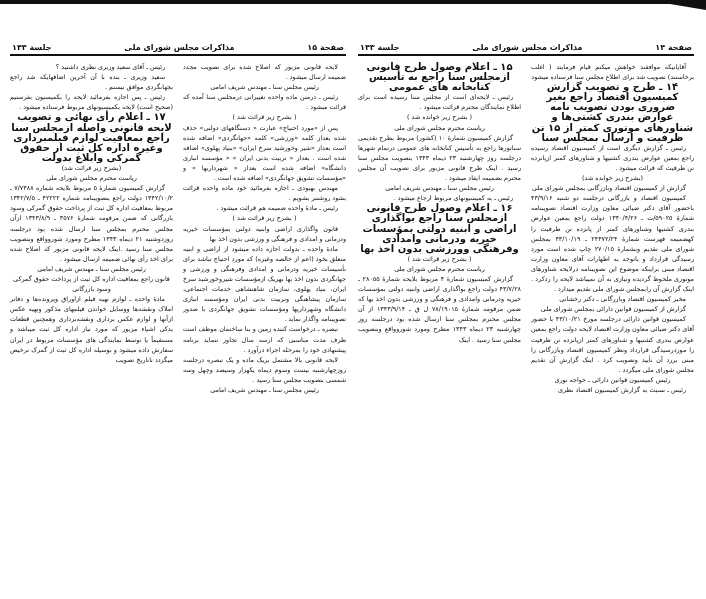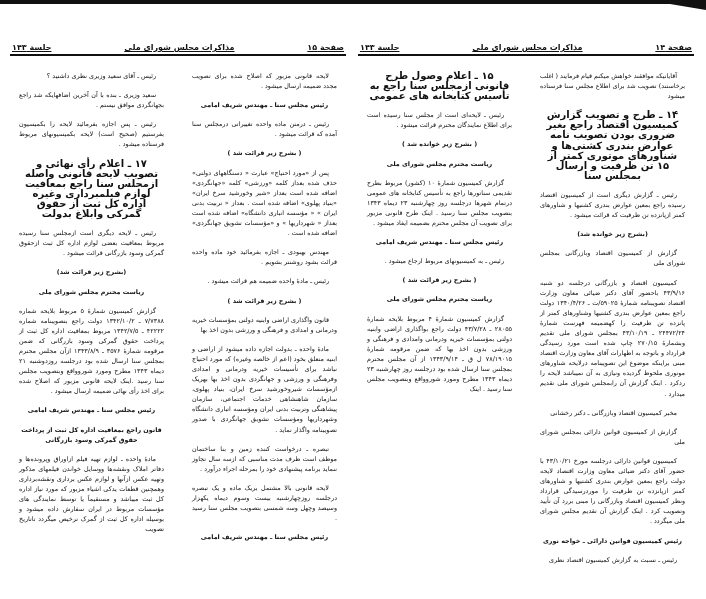--- a/index.html
+++ b/index.html
@@ -11,25 +11,25 @@
   .topbar { position:absolute; left:0; top:0; width:706px; height:4px; background:#111; }
   .topbar-r { position:absolute; right:0; top:0; width:60px; height:10px; background:#111; clip-path:polygon(0 0,100% 0,100% 100%); }
   .page { position:absolute; top:40px; height:520px; direction:rtl; }
   .page.left { left:10px; width:336px; }
   .page.right { left:358px; width:336px; }
   .header {
     display:flex; justify-content:space-between; align-items:flex-end;
     height:12px; font-size:8px; font-weight:bold; padding:0 2px 2px 2px;
     border-bottom:2px solid #111;
   }
-  .header span { white-space:nowrap;text-decoration:underline; }
+  .header span { white-space:nowrap; }
   .cols { display:flex; flex-direction:row; gap:10px; margin-top:6px; }
   .col { width:163px; font-size:6.4px; line-height:10.1px; text-align:justify; }
-  .col p { margin:9px; }
-  .c { text-align:center;font-weight:bold; }
+  .col p { margin:0; }
+  .c { text-align:center; }
   .b { font-weight:bold; font-size:10px; }
   .ind { text-indent:8px; }
 </style>
 </head>
 <body>
 
 <div class="topbar"></div>
 <div class="topbar-r"></div>
 
 <div class="page left">
@@ -52,21 +52,20 @@
         <p class="ind">مادهٔ واحده ـ بدولت اجازه داده میشود از اراضی و ابنیه متعلق بخود (اعم از خالصه وغیره) که مورد احتیاج نباشد برای تأسیسات خیریه ودرمانی و امدادی وفرهنگی و ورزشی و جهانگردی بدون اخذ بها بهریک ازمؤسسات شیروخورشید سرخ ایران، بنیاد پهلوی، سازمان شاهنشاهی خدمات اجتماعی، سازمان پیشاهنگی وتربیت بدنی ایران ومؤسسه اتباری دانشگاه وشهرداریها ومؤسسات تشویق جهانگردی با صدور تصویبنامه واگذار نماید .</p>
         <p class="ind">تبصره ـ درخواست کننده زمین و بنا ساختمان موظف است ظرف مدت مناسبی که ازسه سال تجاوز ننماید برنامه پیشنهادی خود را بمرحله اجراء درآورد .</p>
         <p class="ind">لایحه قانونی بالا مشتمل بریک ماده و یک تبصره درجلسه روزچهارشنبه بیست وسوم دیماه یکهزار وسیصد وچهل وسه شمسی بتصویب مجلس سنا رسید .</p>
         <p class="c">رئیس مجلس سنا ـ مهندس شریف امامی</p>
       </div>
     <div class="col">
         <p class="ind">رئیس ـ آقای سعید وزیری نظری داشتید ؟</p>
         <p class="ind">سعید وزیری ـ بنده با آن آخرین اضافهایکه شد راجع بجهانگردی موافق نیستم .</p>
         <p class="ind">رئیس ـ پس اجازه بفرمائید لایحه را بکمیسیون بفرستیم (صحیح است) لایحه بکمیسیونهای مربوط فرستاده میشود .</p>
         <p class="b c">۱۷ ـ اعلام رأی نهائی و تصویب لایحه قانونی واصله ازمجلس سنا راجع بمعافیت لوازم فیلمبرداری وغیره اداره کل ثبت از حقوق گمرکی وابلاغ بدولت</p>
-        <p class="ind">رئیس ـ لایحه دیگری است ازمجلس سنا رسیده مربوط بمعافیت بعضی لوازم اداره کل ثبت ازحقوق گمرکی وسود بازرگانی قرائت میشود .</p>
         <p class="c">(بشرح زیر قرائت شد)</p>
         <p class="c">ریاست محترم مجلس شورای ملی</p>
         <p class="ind">گزارش کمیسیون شمارهٔ ۵ مربوط بلایحه شماره ۷/۷۳۸۸ ـ ۱۳۴۲/۱۰/۲ دولت راجع بتصویبنامه شماره ۴۲۲۲۲ ـ ۱۳۴۲/۷/۵ مربوط بمعافیت اداره کل ثبت از پرداخت حقوق گمرکی وسود بازرگانی که ضمن مرقومه شمارهٔ ۳۵۷۶ ـ ۱۳۴۳/۸/۹ ازآن مجلس محترم بمجلس سنا ارسال شده بود درجلسه روزدوشنبه ۲۱ دیماه ۱۳۴۳ مطرح ومورد شوروواقع وبتصویب مجلس سنا رسید .اینک لایحه قانونی مزبور که اصلاح شده برای اخذ رأی نهائی ضمیمه ارسال میشود .</p>
         <p class="c">رئیس مجلس سنا ـ مهندس شریف امامی</p>
         <p class="c">قانون راجع بمعافیت اداره کل ثبت از پرداخت حقوق گمرکی وسود بازرگانی</p>
         <p class="ind">مادهٔ واحده ـ لوازم تهیه فیلم ازاوراق وپرونده‌ها و دفاتر املاک ونقشه‌ها ووسایل خواندن فیلمهای مذکور وتهیه عکس ازآنها و لوازم عکس برداری ونقشه‌برداری وهمچنین قطعات یدکی اشیاء مزبور که مورد نیاز اداره کل ثبت میباشد و مستقیماً یا توسط نمایندگی های مؤسسات مربوط در ایران سفارش داده میشود و بوسیله اداره کل ثبت از گمرک ترخیص میگردد تاتاریخ تصویب</p>
       </div>
   </div>
 </div>
 
@@ -91,18 +90,19 @@
         <p class="ind">رئیس ـ نسبت به گزارش کمیسیون اقتصاد نظری</p>
       </div>
     <div class="col">
         <p class="b c">۱۵ ـ اعلام وصول طرح قانونی ازمجلس سنا راجع به تأسیس کتابخانه های عمومی</p>
         <p class="ind">رئیس ـ لایحه‌ای است از مجلس سنا رسیده است برای اطلاع نمایندگان محترم قرائت میشود .</p>
         <p class="c">( بشرح زیر خوانده شد )</p>
         <p class="c">ریاست محترم مجلس شورای ملی</p>
         <p class="ind">گزارش کمیسیون شمارهٔ ۱۰ (کشور) مربوط بطرح تقدیمی سناتورها راجع به تأسیس کتابخانه های عمومی درتمام شهرها درجلسه روز چهارشنبه ۲۳ دیماه ۱۳۴۳ بتصویب مجلس سنا رسید . اینک طرح قانونی مزبور برای تصویب آن مجلس محترم بضمیمه ایفاد میشود .</p>
         <p class="c">رئیس مجلس سنا ـ مهندس شریف امامی</p>
         <p class="ind">رئیس ـ به کمیسیونهای مربوط ارجاع میشود .</p>
+        <p class="b c">۱۶ ـ اعلام وصول طرح قانونی ازمجلس سنا راجع بواگذاری اراضی و ابنیه دولتی بمؤسسات خیریه ودرمانی وامدادی وفرهنگی وورزشی بدون اخذ بها</p>
         <p class="c">( بشرح زیر قرائت شد )</p>
         <p class="c">ریاست محترم مجلس شورای ملی</p>
         <p class="ind">گزارش کمیسیون شمارهٔ ۴ مربوط بلایحه شمارهٔ ۲۸۰۵۵ ـ ۴۳/۷/۲۸ دولت راجع بواگذاری اراضی وابنیه دولتی بمؤسسات خیریه ودرمانی وامدادی و فرهنگی و ورزشی بدون اخذ بها که ضمن مرقومه شمارهٔ ۷۸/۱۹۰۱۵ ل ق ـ ۱۳۴۳/۹/۱۴ از آن مجلس محترم بمجلس سنا ارسال شده بود درجلسه روز چهارشنبه ۲۳ دیماه ۱۳۴۳ مطرح ومورد شوروواقع وبتصویب مجلس سنا رسید . اینک</p>
       </div>
   </div>
 </div>
 
 </body></html>

